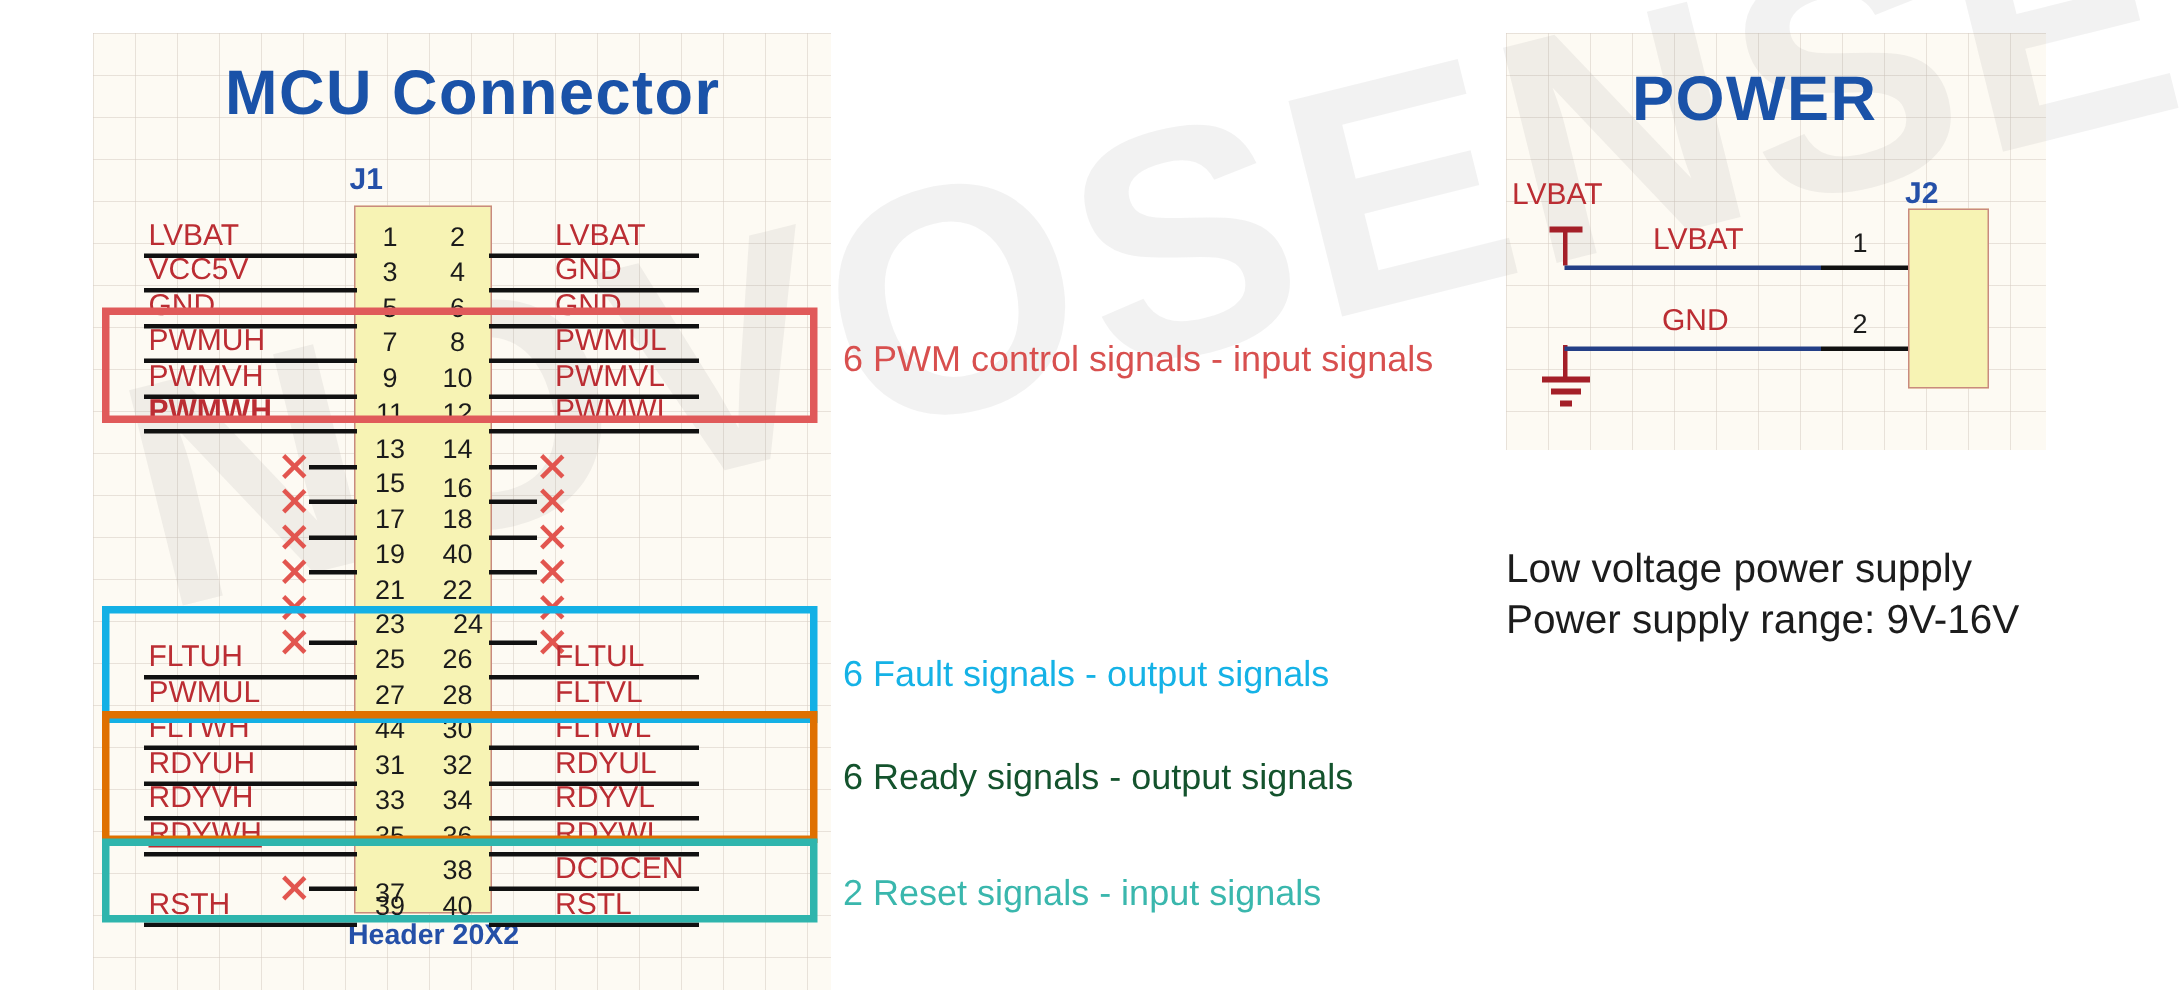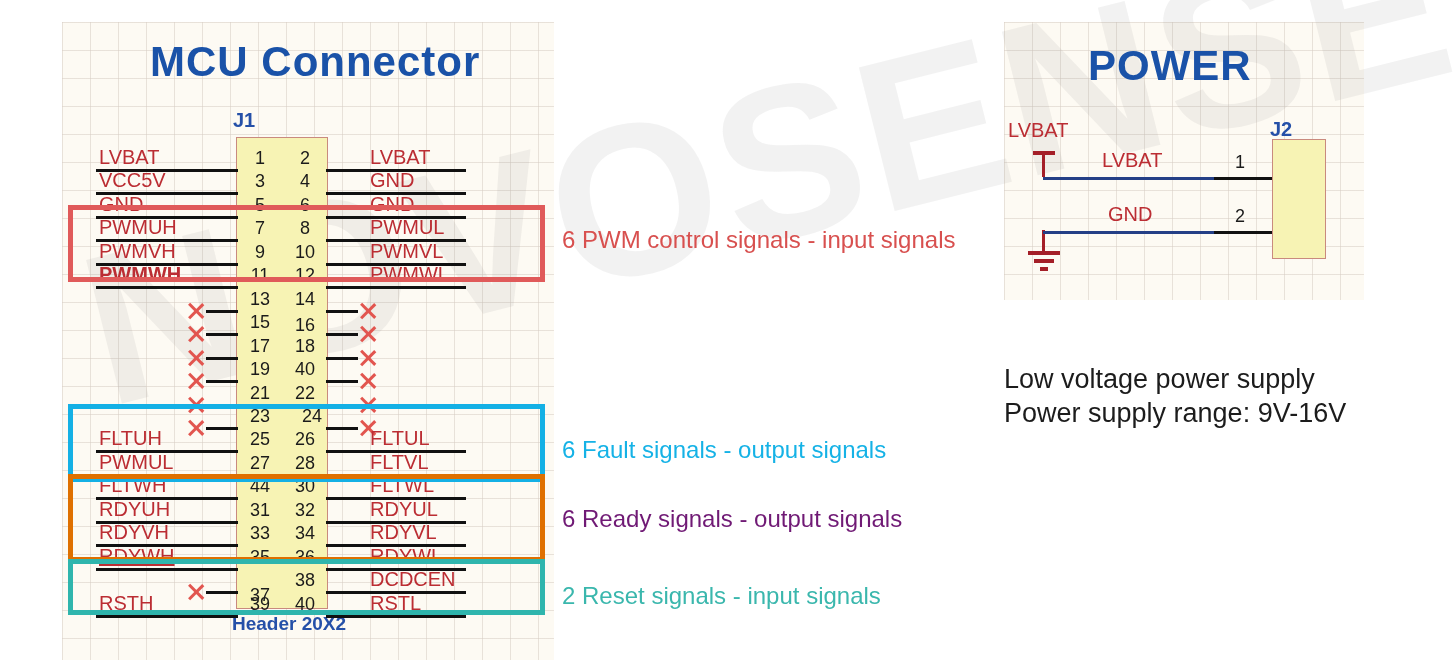--- a/index.html
+++ b/index.html
@@ -257,21 +257,21 @@
       <div class="net" style="left: 370px; top: 592.55px;">RSTL</div>
     </div>
 
   <div class="hl" style="left:68px;top:205px;width:467px;height:67px;border:5px solid #e05a5a;"></div>
   <div class="hl" style="left:68px;top:404px;width:467px;height:68px;border:5px solid #14b0e5;"></div>
   <div class="hl" style="left:68px;top:474px;width:467px;height:78px;border:5px solid #df7000;"></div>
   <div class="hl" style="left:68px;top:559px;width:467px;height:46px;border:5px solid #2fb5ad;"></div>
 
   <div class="anno" style="left:562px;top:226px;color:#d8504f;">6 PWM control signals - input signals</div>
   <div class="anno" style="left:562px;top:436px;color:#15b2e6;">6 Fault signals - output signals</div>
-  <div class="anno" style="left:562px;top:505px;color:#701a75;">6 Ready signals - output signals</div>
+  <div class="anno" style="left:562px;top:505px;color:#14532d;">6 Ready signals - output signals</div>
   <div class="anno" style="left:562px;top:582px;color:#3ab7ad;">2 Reset signals - input signals</div>
 
   <div class="sch-title" id="title-pwr">POWER</div>
   <div class="ref-des" id="refdes-j2">J2</div>
   <div class="conn-body" id="body-j2"></div>
 
   <div class="pwr-port" style="left:1033px;top:145px;width:22px;height:34px;">
     <div class="bar"></div>
       <div class="stem"></div>
   </div>

